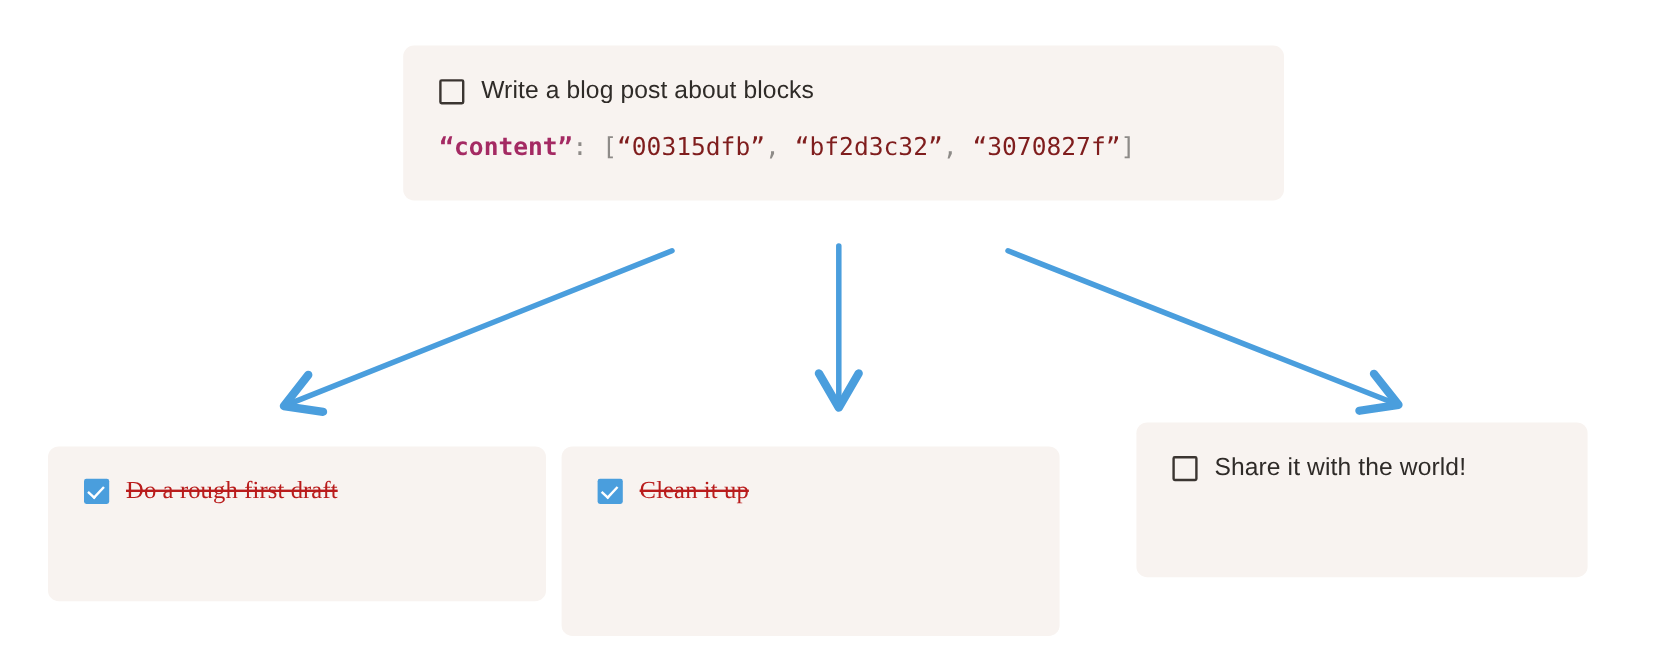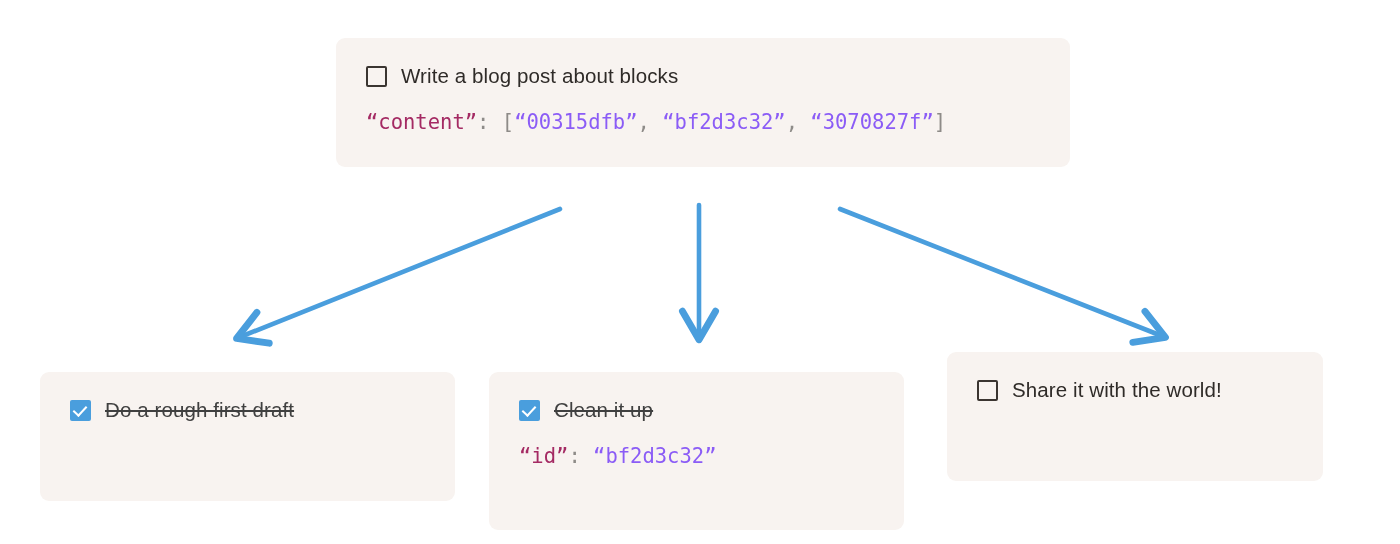--- a/index.html
+++ b/index.html
@@ -30,21 +30,21 @@
     padding: 17px;
   }
 
   .card-root {
     left: 336px;
     top: 38px;
     width: 734px;
     height: 129px;
   }
   .card-a { left: 40px;  top: 372px; width: 415px; height: 129px; }
-  .card-b { left: 489px; top: 372px; width: 415px; height: 158px; text-align: center; }
+  .card-b { left: 468px; top: 372px; width: 415px; height: 158px; text-align: center; }
   .card-c { left: 947px; top: 352px; width: 376px; height: 129px; }
 
   
   .task-row {
     display: flex;
     align-items: center;
     position: absolute;
   }
   .card-root .task-row { left: 30px; top: 26px; }
   .card-a .task-row,
@@ -80,42 +80,43 @@
   }
 
   .task-label {
     margin-left: 14px;
     font-size: 20.5px;
     letter-spacing: 0.1px;
     color: #2f2b28;
     white-space: nowrap;
   }
   .task-label.done {
-    color: #404040;
+    color: #b91c1c;
     text-decoration: line-through;
     text-decoration-thickness: 1.6px;
+    font-family: Liberation Serif, serif;
   }
 
   
   .json-line {
     position: absolute;
     left: 30px;
     font-family: "DejaVu Sans Mono", monospace;
     font-size: 20.5px;
     white-space: nowrap;
     color: #8e8b88;
   }
   .card-root .json-line { top: 72px; }
   .card-a .json-line,
   .card-b .json-line,
   .card-c .json-line { top: 72px; }
 
-  .k-key    { color: #a42a63; }
+  .k-key    { color: #a42a63; font-weight: bold; }
   .k-punct  { color: #8e8b88; }
-  .k-str    { color: #8b5cf6; }
+  .k-str    { color: #7f1d1d; }
 
   
   .arrows {
     position: absolute;
     left: 0;
     top: 0;
     width: 1400px;
     height: 544px;
     pointer-events: none;
   }
@@ -151,23 +152,20 @@
       <span class="checkbox checked"></span>
       <span class="task-label done">Do a rough first draft</span>
     </div>
   </div>
 
   <div class="card card-b">
     <div class="task-row">
       <span class="checkbox checked"></span>
       <span class="task-label done">Clean it up</span>
     </div>
-    <div class="json-line">
-      <span class="k-key">“id”</span><span class="k-punct">: </span><span class="k-str">“bf2d3c32”</span>
-    </div>
   </div>
 
   <div class="card card-c">
     <div class="task-row">
       <span class="checkbox unchecked"></span>
       <span class="task-label">Share it with the world!</span>
     </div>
   </div>
 
 </div>

